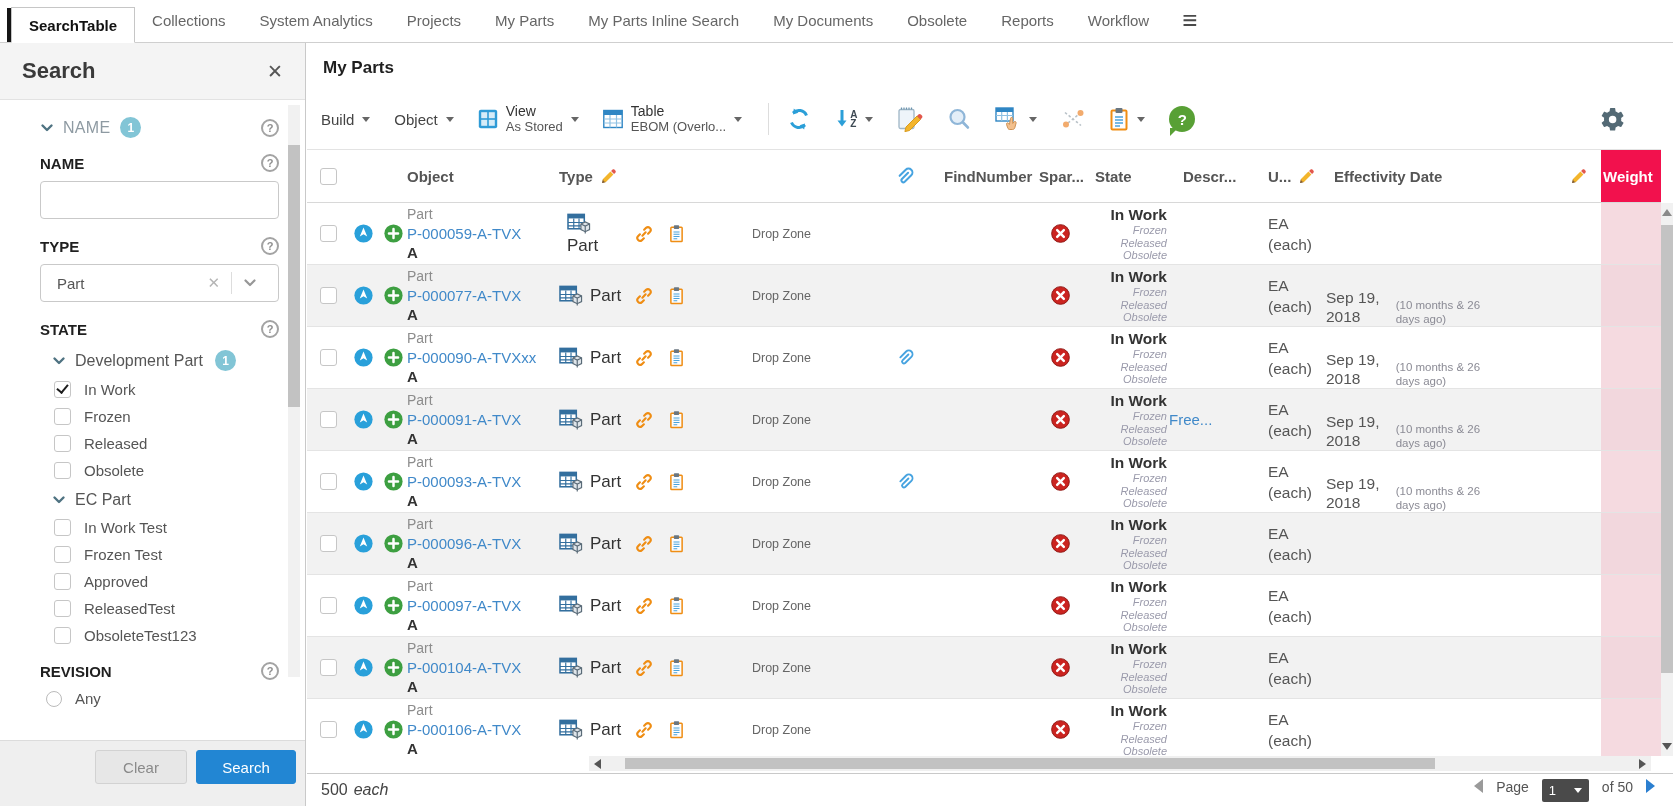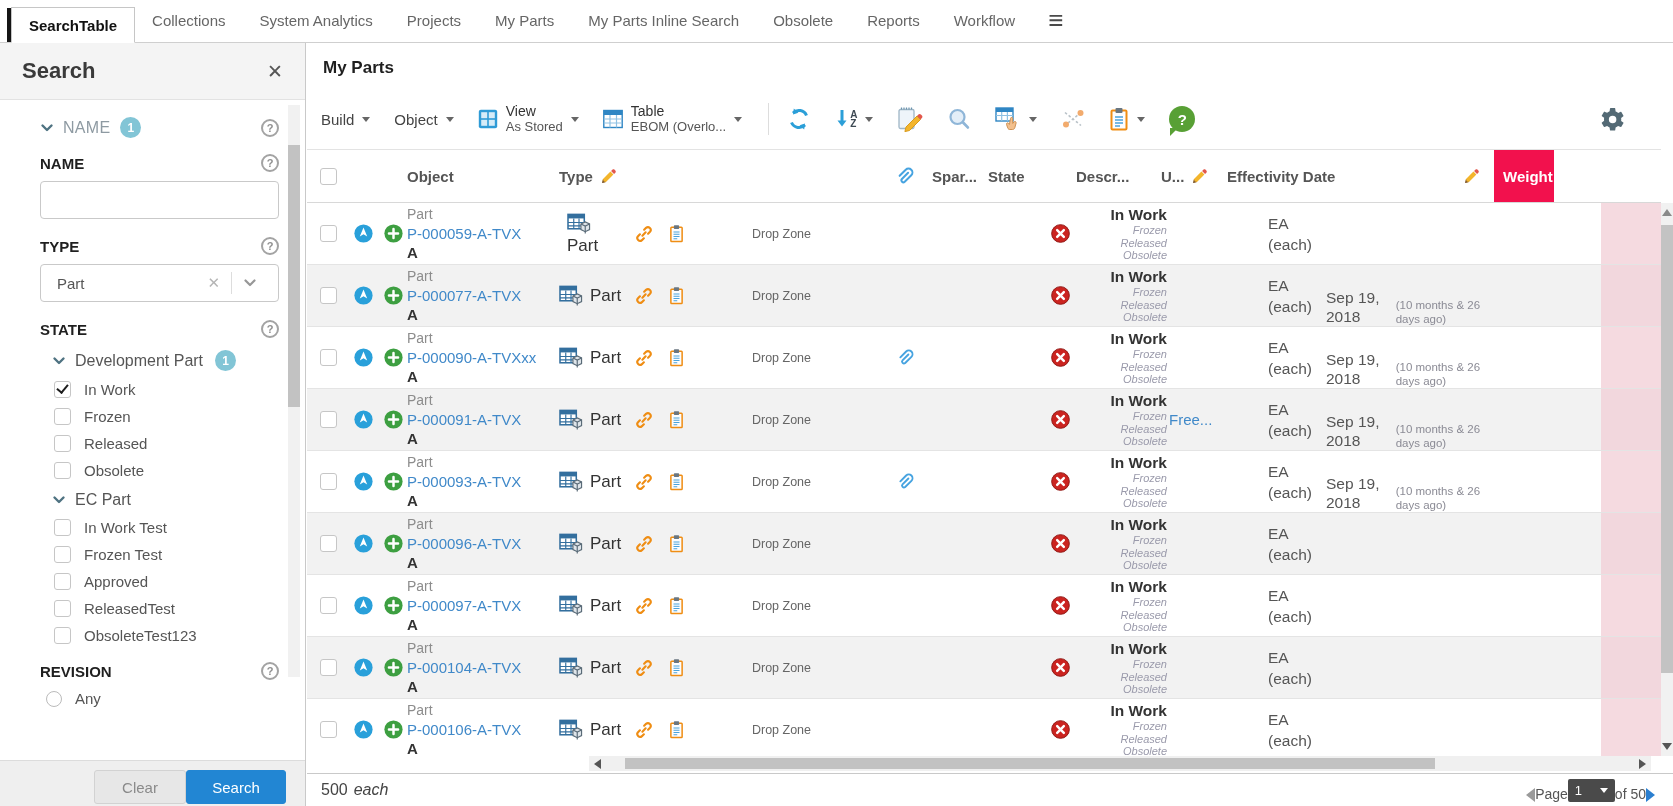--- a/index.html
+++ b/index.html
@@ -35,21 +35,21 @@
   .combo .dd { margin-left:11px; }
   .sgroup { display:flex; align-items:center; margin:12px 0 4px; padding-left:12px; }
   .sgroup-label { font-size:16px; color:#555; }
   .opt { display:flex; align-items:center; margin:10px 0; padding-left:14px; }
   .cb { width:17px; height:17px; border:1px solid #c6c6c6; border-radius:3px; background:#fff; position:relative; flex:none; }
   .cb .tick { position:absolute; left:4px; top:0; width:7px; height:11px; border:solid #1c1c1c; border-width:0 2.5px 2.5px 0; transform:rotate(40deg); }
   .opt-label { font-size:15px; color:#555; margin-left:13px; }
   .radio { width:16px; height:16px; border:1px solid #bbb; border-radius:50%; background:#fff; flex:none; }
   .sb-scroll { position:absolute; right:5px; top:62px; width:12px; height:572px; background:#f1f1f1; }
   .sb-thumb { position:absolute; left:0; top:40px; width:12px; height:262px; background:#c2c2c2; }
-  .sb-footer { position:absolute; bottom:0; left:0; right:0; height:46px; background:#efefef; border-top:1px solid #dcdcdc; display:flex; justify-content:flex-end; align-items:flex-start; padding:9px 19px 0; }
+  .sb-footer { position:absolute; bottom:0; left:0; right:0; height:66px; background:#efefef; border-top:1px solid #dcdcdc; display:flex; justify-content:flex-end; align-items:flex-start; gap:9px; padding:9px 9px 0; }
   .btn { height:34px; border-radius:3px; font-size:15px; display:flex; align-items:center; justify-content:center; cursor:pointer; }
   .btn-clear { width:92px; background:#e7e7e7; border:1px solid #d2d2d2; color:#8a8a8a; }
   .btn-search { width:100px; background:#2286d3; border:1px solid #2286d3; color:#fff; }
 
   
   .main { position:absolute; left:307px; top:43px; right:0; bottom:0; }
   .main-title { height:46px; padding:15px 0 0 16px; font-size:17px; font-weight:bold; color:#1f1f1f; }
   .toolbar { position:absolute; top:46px; left:0; right:0; height:60px; display:flex; align-items:center; padding:0 0 0 14px; }
   .titem { display:flex; align-items:center; margin-right:24px; font-size:15px; color:#444; cursor:pointer; }
   .tstack { display:flex; flex-direction:column; line-height:16px; margin-left:8px; }
@@ -86,21 +86,21 @@
   .c-uom    { width:74px;  padding-left:16px; }
   .c-date   { width:178px; }
   .c-edit   { width:97px;  }
   .c-weight { width:60px;  }
 
   .thead .c-spare { justify-content:flex-start; padding-left:4px; }
   .thead .c-state { padding-left:10px; }
   .thead .c-descr { justify-content:flex-start; padding-left:14px; }
   .thead .c-date  { padding-left:8px; }
   .thead .c-edit  { justify-content:flex-end; padding-right:14px; }
-  .thead .c-weight{ background:#f2114d; color:#fff; padding-left:9px; overflow:hidden; white-space:nowrap; }
+  .thead .c-weight{ background:#f2114d; color:#fff; padding-left:2px; overflow:hidden; white-space:nowrap; }
 
   .trow .c-object { flex-direction:column; align-items:flex-start; justify-content:center; line-height:19px; }
   .obj-prefix { font-size:14px; color:#8d8d8d; }
   .obj-link { font-size:15px; color:#4089c9; cursor:pointer; text-decoration:none; }
   .obj-rev { font-size:15px; font-weight:bold; color:#333; }
   .trow .c-type { gap:6px; font-size:17px; color:#333; }
   .trow .c-type.stacked { flex-direction:column; align-items:flex-start; justify-content:center; gap:1px; padding-left:8px; }
   .drop { font-size:12.5px; color:#666; cursor:pointer; }
   .trow .c-state { flex-direction:column; align-items:flex-end; justify-content:center; padding-right:2px; }
   .state-main { font-size:15.5px; font-weight:bold; color:#333; line-height:19px; }
@@ -118,21 +118,21 @@
   .vthumb { position:absolute; left:0; top:22px; width:12px; height:448px; background:#c3c3c3; }
   .tri-up    { width:0;height:0;border-left:5px solid transparent;border-right:5px solid transparent;border-bottom:7px solid #8a8a8a; position:absolute; top:6px; left:1px; }
   .tri-dn    { width:0;height:0;border-left:5px solid transparent;border-right:5px solid transparent;border-top:7px solid #555; position:absolute; bottom:6px; left:1px; }
   .hscroll { position:absolute; left:282px; top:713px; width:1062px; height:15px; background:#f0f0f0; }
   .hthumb { position:absolute; left:36px; top:2px; width:810px; height:11px; background:#c2c2c2; }
   .tri-l-s { width:0;height:0;border-top:5px solid transparent;border-bottom:5px solid transparent;border-right:7px solid #555; position:absolute; left:5px; top:2.5px; }
   .tri-r-s { width:0;height:0;border-top:5px solid transparent;border-bottom:5px solid transparent;border-left:7px solid #555; position:absolute; right:5px; top:2.5px; }
   .mfooter { position:absolute; left:0; right:0; top:730px; bottom:0; border-top:1px solid #c9c9c9; background:#fff; display:flex; align-items:center; padding:0 18px 0 14px; }
   .rowcount { font-size:16px; color:#444; display:flex; gap:6px; align-items:baseline; }
   .rowcount i { font-style:italic; }
-  .pager { margin-left:auto; display:flex; align-items:flex-end; font-size:14px; color:#555; }
+  .pager { margin-left:auto; display:flex; align-items:flex-start; gap:13px; font-size:14px; color:#555; }
   .tri-left  { width:0;height:0;border-top:7px solid transparent;border-bottom:7px solid transparent;border-right:9px solid #9a9a9a; cursor:pointer; }
   .tri-right { width:0;height:0;border-top:7px solid transparent;border-bottom:7px solid transparent;border-left:9px solid #2b7fd0; cursor:pointer; }
   .psel { width:47px; height:23px; background:#4a4a4a; color:#fff; font-size:13px; display:flex; align-items:center; justify-content:space-between; padding:0 7px; border-radius:2px; cursor:pointer; }
   .psel .wcaret { width:0;height:0;border-left:4.5px solid transparent;border-right:4.5px solid transparent;border-top:5.5px solid #fff; }
 </style>
 </head>
 <body>
 
 <svg width="0" height="0" style="position:absolute">
   <symbol id="sym-chev" viewBox="0 0 14 14">
@@ -237,20 +237,21 @@
 </svg>
 
 <nav class="topnav">
   <div class="edge-bar"></div>
   <div class="tab active">SearchTable</div>
   <div class="tab">Collections</div>
   <div class="tab">System Analytics</div>
   <div class="tab">Projects</div>
   <div class="tab">My Parts</div>
   <div class="tab">My Parts Inline Search</div>
+  <div class="tab">My Documents</div>
   <div class="tab">Obsolete</div>
   <div class="tab">Reports</div>
   <div class="tab">Workflow</div>
   <div class="hamburger">≡</div>
 </nav>
 
 <aside class="sidebar">
   <div class="sb-header">
     <span class="sb-title">Search</span>
     <span class="sb-close">✕</span>
@@ -463,20 +464,23 @@
         </svg>
     </div>
     <div class="hcell c-link"></div>
     <div class="hcell c-clipb"></div>
     <div class="hcell c-drop"></div>
     <div class="hcell c-attach">
       <svg width="20" height="20">
           <use href="#sym-paperclip"></use>
         </svg>
     </div>
+    <div class="hcell c-find">
+        <span>FindNumber</span>
+      </div>
     <div class="hcell c-spare">
         <span>Spar...</span>
       </div>
     <div class="hcell c-state">
         <span>State</span>
       </div>
     <div class="hcell c-descr">
         <span>Descr...</span>
       </div>
     <div class="hcell c-uom">

